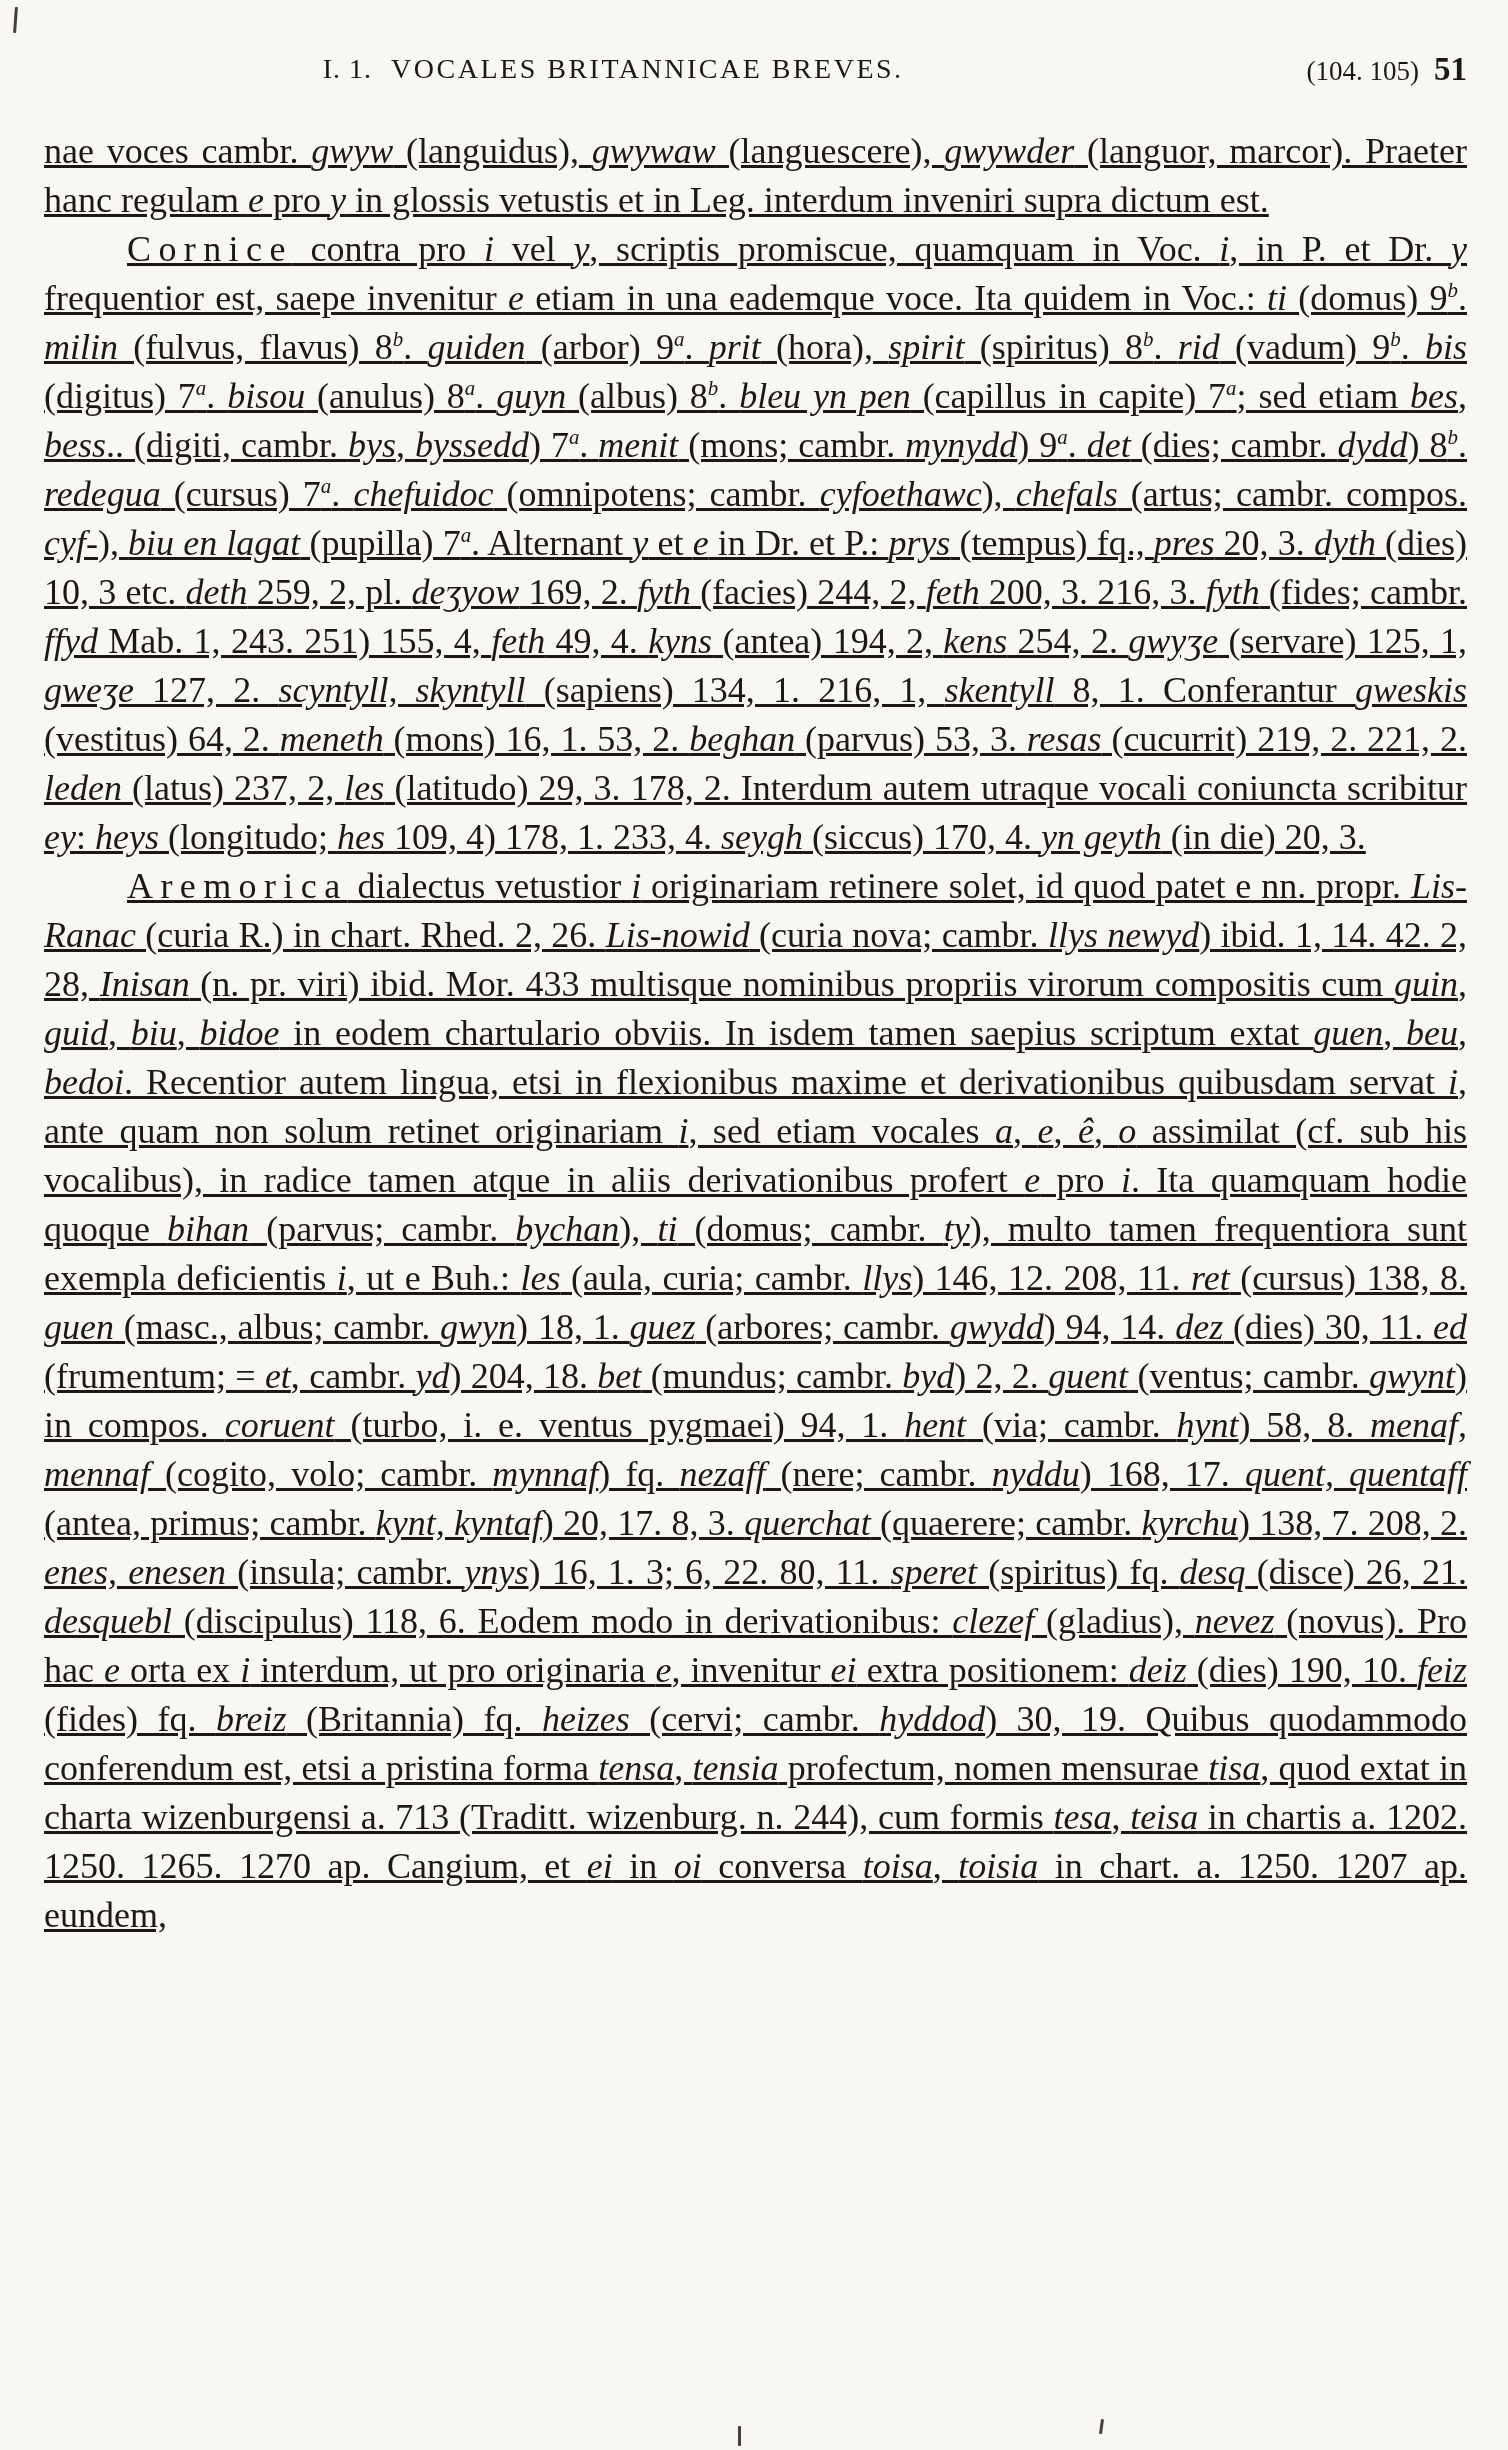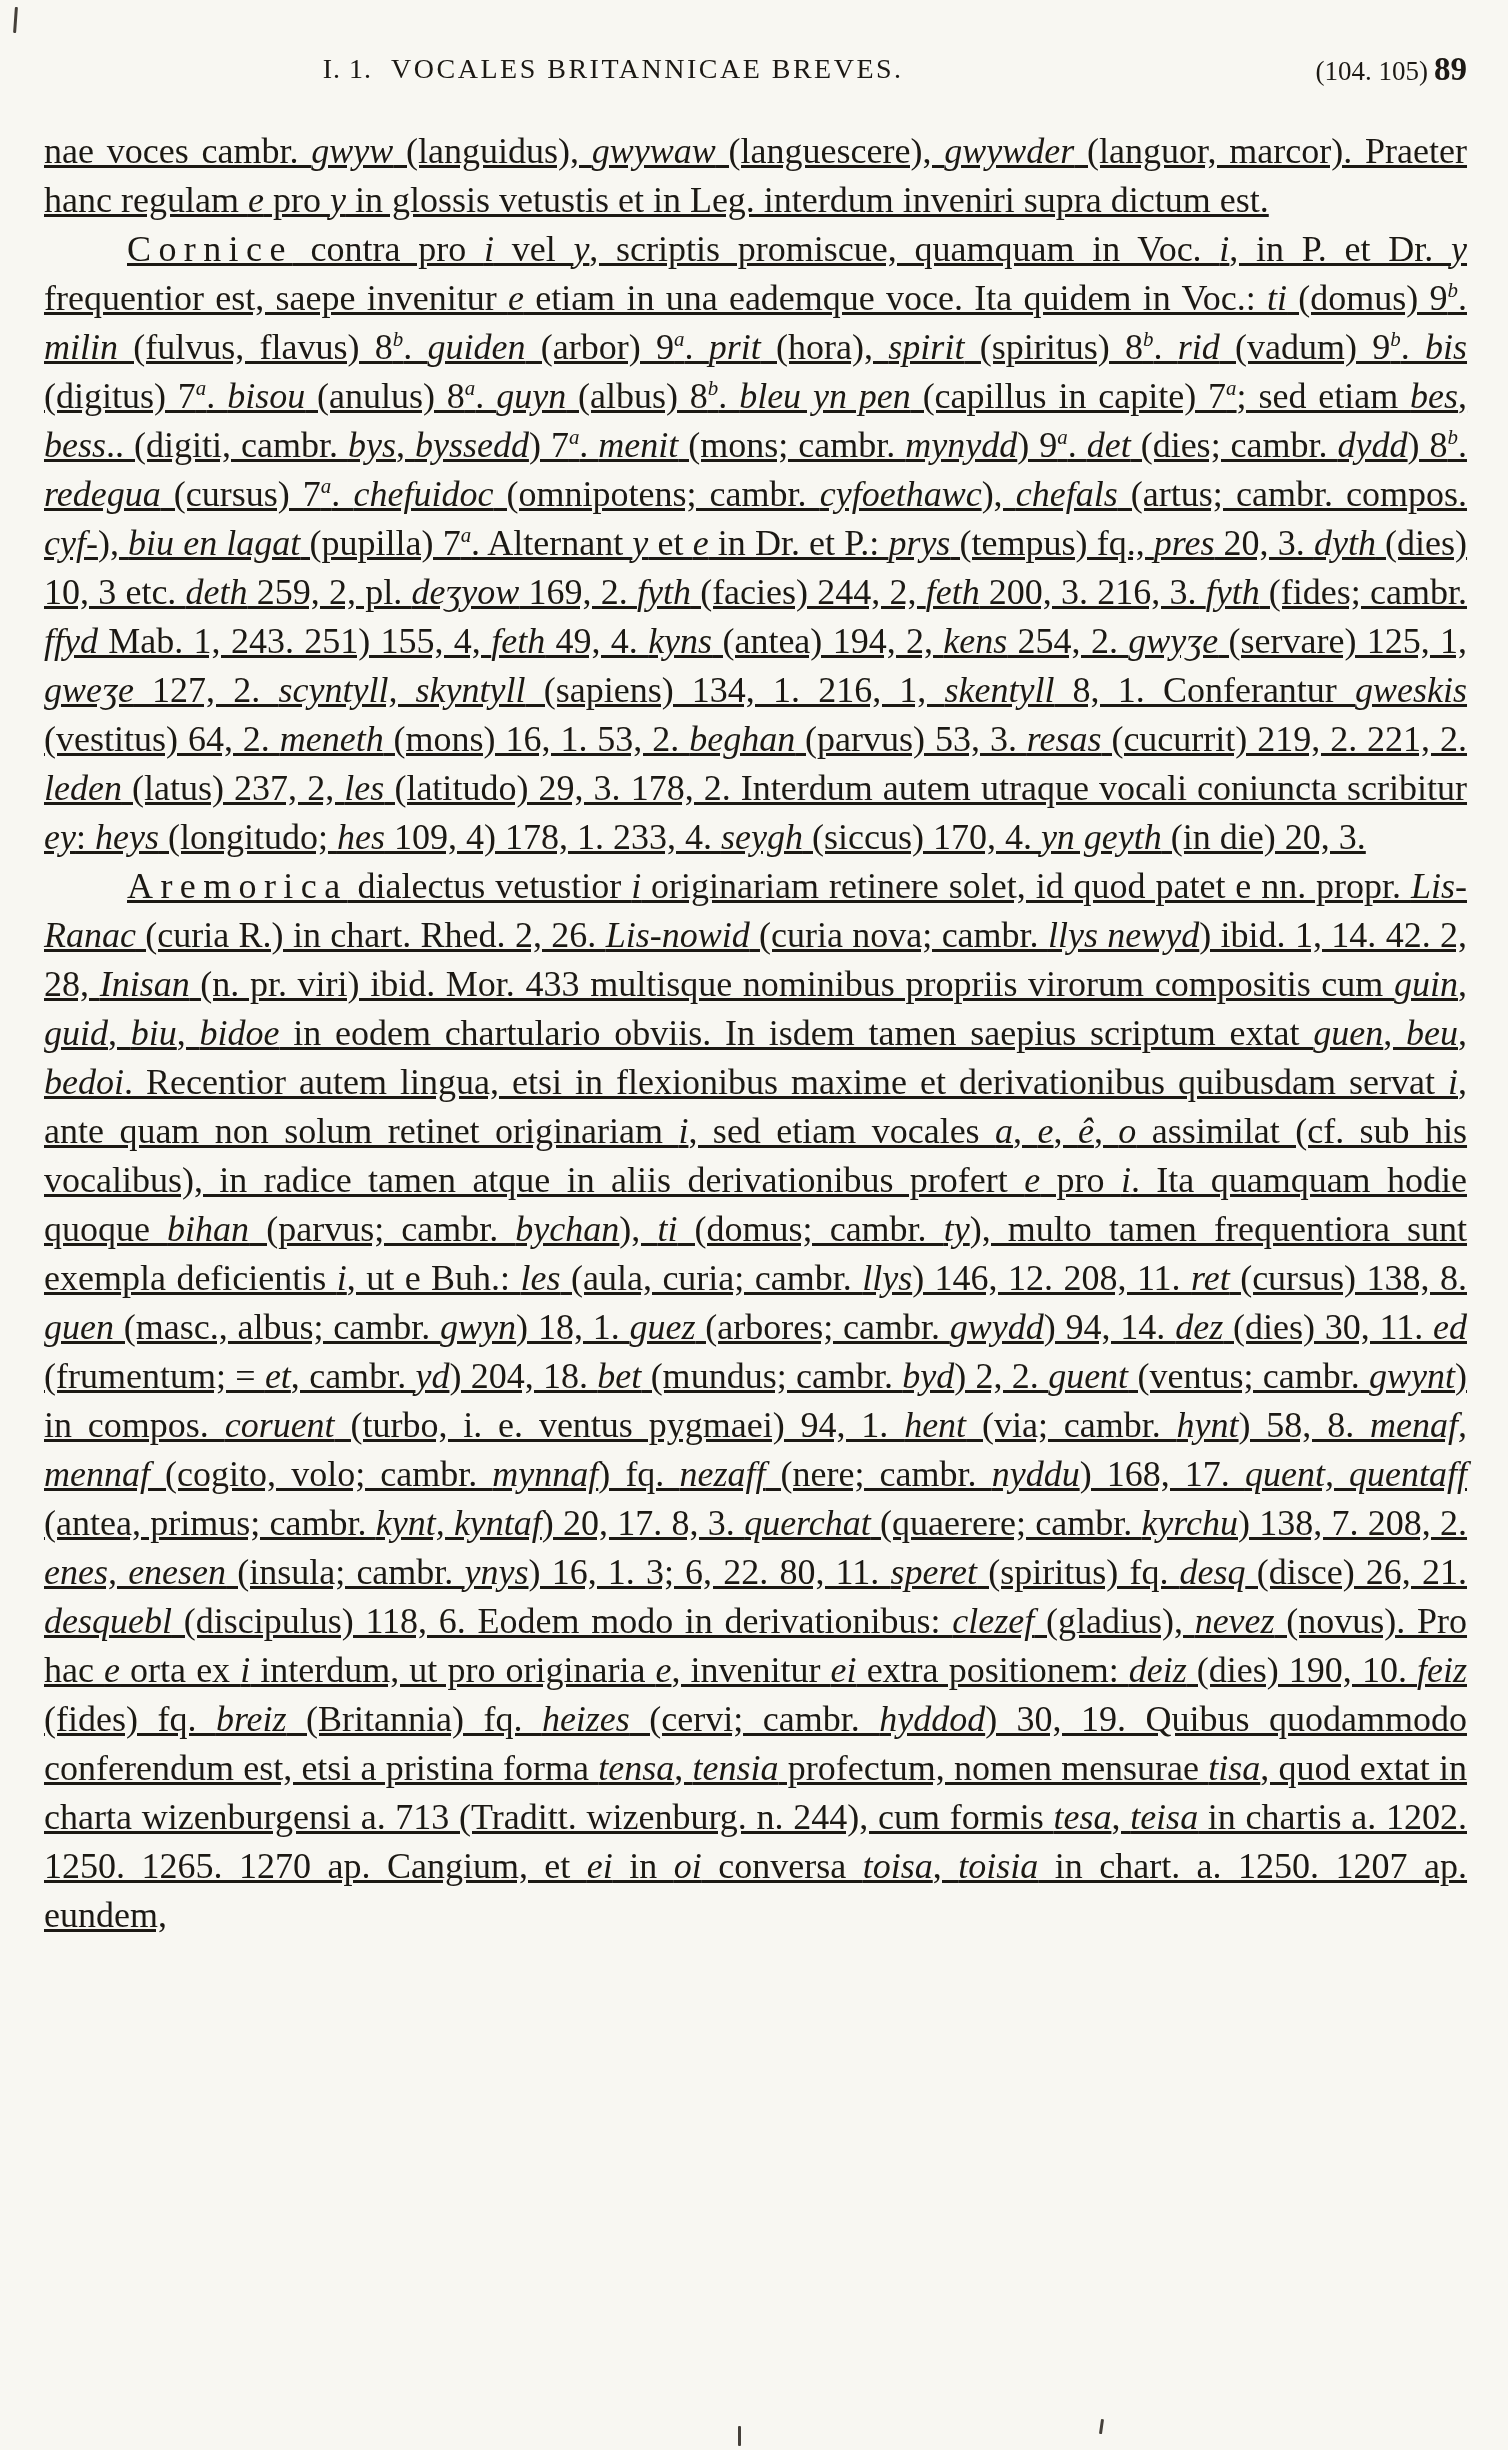--- a/index.html
+++ b/index.html
@@ -11,21 +11,21 @@
     color: #1c1914;
     position: relative;
     overflow: hidden;
   }
   .page { position: absolute; inset: 0; padding: 53px 41px 0 44px; border-radius: 22px; }
 
   .page-header { position: relative; height: 47px; margin-bottom: 27px; font-size: 28px; }
   .header-title { position: absolute; left: 40%; transform: translateX(-50%); white-space: nowrap; }
   .header-title .section { letter-spacing: 1px; margin-right: 12px; }
   .header-title .caps { letter-spacing: 2.5px; }
-  .header-right { position: absolute; right: 0; top: -2px; display: flex; align-items: baseline; gap: 6px; white-space: nowrap; }
+  .header-right { position: absolute; right: 0; top: -2px; display: flex; align-items: baseline; gap: 15px; white-space: nowrap; }
   .column-ref { font-size: 27px; }
   .pageno { font-size: 33px; font-weight: bold; }
 
   .page-body { font-size: 36px; line-height: 49px; text-align: justify; }
   .para { margin: 0; text-decoration: underline; }
   .para.indent { text-indent: 59px; }
   .letterspaced { letter-spacing: 7.4px; margin-left: 24px; }
   i { font-style: italic; }
   sup { font-size: 58%; font-style: italic; line-height: 0; vertical-align: super; }
 
@@ -41,21 +41,21 @@
 
 <div class="page">
 
   <header class="page-header">
     <div class="header-title">
       <span class="section">I. 1.</span>
       <span class="caps">VOCALES BRITANNICAE BREVES.</span>
     </div>
     <div class="header-right">
       <span class="column-ref">(104. 105)</span>
-      <span class="pageno">89</span>
+      <span class="pageno">51</span>
     </div>
   </header>
 
   <main class="page-body">
     <p class="para"><span>nae voces cambr. </span><i>gwyw</i><span> (languidus), </span><i>gwywaw</i><span> (languescere), </span><i>gwywder</i><span> (languor, marcor). Praeter hanc regulam </span><i>e</i><span> pro </span><i>y</i><span> in glossis vetustis et in Leg. interdum inveniri supra dictum est.</span></p>
     <p class="para indent"><span class="letterspaced">Cornice</span><span> contra pro </span><i>i</i><span> vel </span><i>y</i><span>, scriptis promiscue, quamquam in Voc. </span><i>i</i><span>, in P. et Dr. </span><i>y</i><span> frequentior est, saepe invenitur </span><i>e</i><span> etiam in una eademque voce. Ita quidem in Voc.: </span><i>ti</i><span> (domus) 9</span><sup>b</sup><span>. </span><i>milin</i><span> (fulvus, flavus) 8</span><sup>b</sup><span>. </span><i>guiden</i><span> (arbor) 9</span><sup>a</sup><span>. </span><i>prit</i><span> (hora), </span><i>spirit</i><span> (spiritus) 8</span><sup>b</sup><span>. </span><i>rid</i><span> (vadum) 9</span><sup>b</sup><span>. </span><i>bis</i><span> (digitus) 7</span><sup>a</sup><span>. </span><i>bisou</i><span> (anulus) 8</span><sup>a</sup><span>. </span><i>guyn</i><span> (albus) 8</span><sup>b</sup><span>. </span><i>bleu yn pen</i><span> (capillus in capite) 7</span><sup>a</sup><span>; sed etiam </span><i>bes</i><span>, </span><i>bess</i><span>.. (digiti, cambr. </span><i>bys</i><span>, </span><i>byssedd</i><span>) 7</span><sup>a</sup><span>. </span><i>menit</i><span> (mons; cambr. </span><i>mynydd</i><span>) 9</span><sup>a</sup><span>. </span><i>det</i><span> (dies; cambr. </span><i>dydd</i><span>) 8</span><sup>b</sup><span>. </span><i>redegua</i><span> (cursus) 7</span><sup>a</sup><span>. </span><i>chefuidoc</i><span> (omnipotens; cambr. </span><i>cyfoethawc</i><span>), </span><i>chefals</i><span> (artus; cambr. compos. </span><i>cyf-</i><span>), </span><i>biu en lagat</i><span> (pupilla) 7</span><sup>a</sup><span>. Alternant </span><i>y</i><span> et </span><i>e</i><span> in Dr. et P.: </span><i>prys</i><span> (tempus) fq., </span><i>pres</i><span> 20, 3. </span><i>dyth</i><span> (dies) 10, 3 etc. </span><i>deth</i><span> 259, 2, pl. </span><i>deʒyow</i><span> 169, 2. </span><i>fyth</i><span> (facies) 244, 2, </span><i>feth</i><span> 200, 3. 216, 3. </span><i>fyth</i><span> (fides; cambr. </span><i>ffyd</i><span> Mab. 1, 243. 251) 155, 4, </span><i>feth</i><span> 49, 4. </span><i>kyns</i><span> (antea) 194, 2, </span><i>kens</i><span> 254, 2. </span><i>gwyʒe</i><span> (servare) 125, 1, </span><i>gweʒe</i><span> 127, 2. </span><i>scyntyll, skyntyll</i><span> (sapiens) 134, 1. 216, 1, </span><i>skentyll</i><span> 8, 1. Conferantur </span><i>gweskis</i><span> (vestitus) 64, 2. </span><i>meneth</i><span> (mons) 16, 1. 53, 2. </span><i>beghan</i><span> (parvus) 53, 3. </span><i>resas</i><span> (cucurrit) 219, 2. 221, 2. </span><i>leden</i><span> (latus) 237, 2, </span><i>les</i><span> (latitudo) 29, 3. 178, 2. Interdum autem utraque vocali coniuncta scribitur </span><i>ey</i><span>: </span><i>heys</i><span> (longitudo; </span><i>hes</i><span> 109, 4) 178, 1. 233, 4. </span><i>seygh</i><span> (siccus) 170, 4. </span><i>yn geyth</i><span> (in die) 20, 3.</span></p>
     <p class="para indent"><span class="letterspaced">Aremorica</span><span> dialectus vetustior </span><i>i</i><span> originariam retinere solet, id quod patet e nn. propr. </span><i>Lis-Ranac</i><span> (curia R.) in chart. Rhed. 2, 26. </span><i>Lis-nowid</i><span> (curia nova; cambr. </span><i>llys newyd</i><span>) ibid. 1, 14. 42. 2, 28, </span><i>Inisan</i><span> (n. pr. viri) ibid. Mor. 433 multisque nominibus propriis virorum compositis cum </span><i>guin</i><span>, </span><i>guid</i><span>, </span><i>biu</i><span>, </span><i>bidoe</i><span> in eodem chartulario obviis. In isdem tamen saepius scriptum extat </span><i>guen</i><span>, </span><i>beu</i><span>, </span><i>bedoi</i><span>. Recentior autem lingua, etsi in flexionibus maxime et derivationibus quibusdam servat </span><i>i</i><span>, ante quam non solum retinet originariam </span><i>i</i><span>, sed etiam vocales </span><i>a</i><span>, </span><i>e</i><span>, </span><i>ê</i><span>, </span><i>o</i><span> assimilat (cf. sub his vocalibus), in radice tamen atque in aliis derivationibus profert </span><i>e</i><span> pro </span><i>i</i><span>. Ita quamquam hodie quoque </span><i>bihan</i><span> (parvus; cambr. </span><i>bychan</i><span>), </span><i>ti</i><span> (domus; cambr. </span><i>ty</i><span>), multo tamen frequentiora sunt exempla deficientis </span><i>i</i><span>, ut e Buh.: </span><i>les</i><span> (aula, curia; cambr. </span><i>llys</i><span>) 146, 12. 208, 11. </span><i>ret</i><span> (cursus) 138, 8. </span><i>guen</i><span> (masc., albus; cambr. </span><i>gwyn</i><span>) 18, 1. </span><i>guez</i><span> (arbores; cambr. </span><i>gwydd</i><span>) 94, 14. </span><i>dez</i><span> (dies) 30, 11. </span><i>ed</i><span> (frumentum; = </span><i>et</i><span>, cambr. </span><i>yd</i><span>) 204, 18. </span><i>bet</i><span> (mundus; cambr. </span><i>byd</i><span>) 2, 2. </span><i>guent</i><span> (ventus; cambr. </span><i>gwynt</i><span>) in compos. </span><i>coruent</i><span> (turbo, i. e. ventus pygmaei) 94, 1. </span><i>hent</i><span> (via; cambr. </span><i>hynt</i><span>) 58, 8. </span><i>menaf, mennaf</i><span> (cogito, volo; cambr. </span><i>mynnaf</i><span>) fq. </span><i>nezaff</i><span> (nere; cambr. </span><i>nyddu</i><span>) 168, 17. </span><i>quent, quentaff</i><span> (antea, primus; cambr. </span><i>kynt, kyntaf</i><span>) 20, 17. 8, 3. </span><i>querchat</i><span> (quaerere; cambr. </span><i>kyrchu</i><span>) 138, 7. 208, 2. </span><i>enes, enesen</i><span> (insula; cambr. </span><i>ynys</i><span>) 16, 1. 3; 6, 22. 80, 11. </span><i>speret</i><span> (spiritus) fq. </span><i>desq</i><span> (disce) 26, 21. </span><i>desquebl</i><span> (discipulus) 118, 6. Eodem modo in derivationibus: </span><i>clezef</i><span> (gladius), </span><i>nevez</i><span> (novus). Pro hac </span><i>e</i><span> orta ex </span><i>i</i><span> interdum, ut pro originaria </span><i>e</i><span>, invenitur </span><i>ei</i><span> extra positionem: </span><i>deiz</i><span> (dies) 190, 10. </span><i>feiz</i><span> (fides) fq. </span><i>breiz</i><span> (Britannia) fq. </span><i>heizes</i><span> (cervi; cambr. </span><i>hyddod</i><span>) 30, 19. Quibus quodammodo conferendum est, etsi a pristina forma </span><i>tensa</i><span>, </span><i>tensia</i><span> profectum, nomen mensurae </span><i>tisa</i><span>, quod extat in charta wizenburgensi a. 713 (Traditt. wizenburg. n. 244), cum formis </span><i>tesa</i><span>, </span><i>teisa</i><span> in chartis a. 1202. 1250. 1265. 1270 ap. Cangium, et </span><i>ei</i><span> in </span><i>oi</i><span> conversa </span><i>toisa</i><span>, </span><i>toisia</i><span> in chart. a. 1250. 1207 ap. eundem,</span></p>
   </main>
 
 </div>

